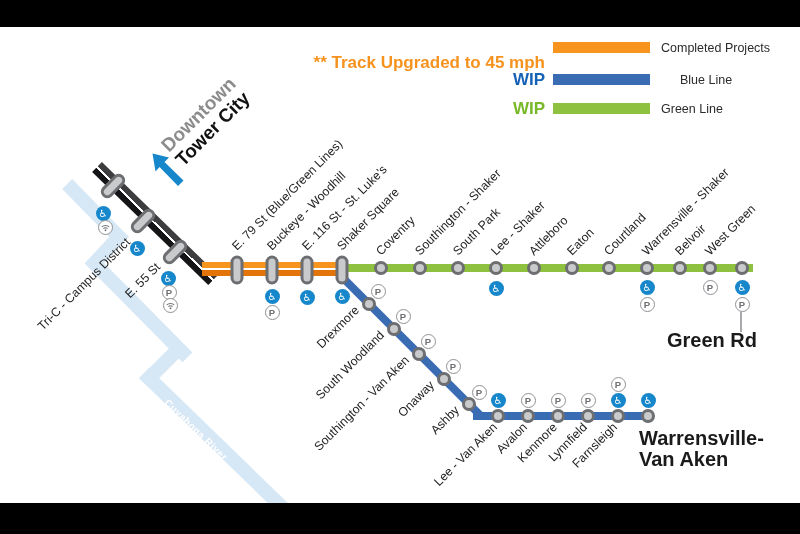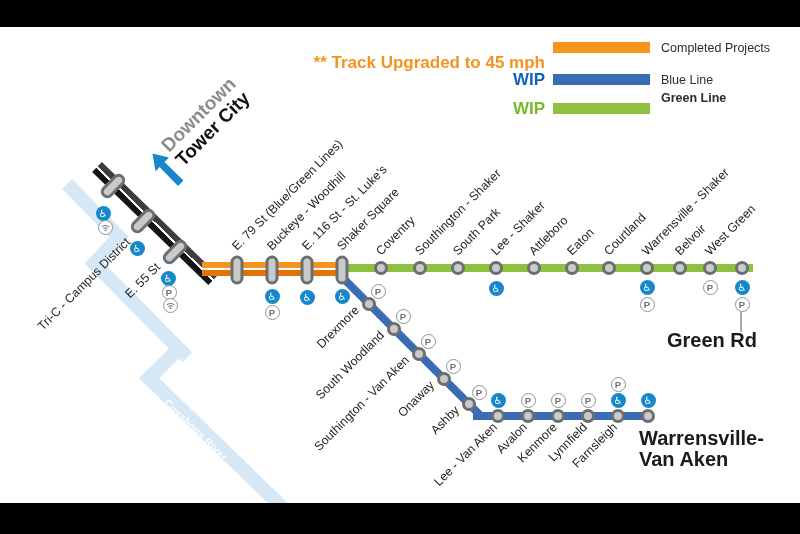--- a/index.html
+++ b/index.html
@@ -59,21 +59,21 @@
   .legend-note{position:absolute;left:260px;top:37px;width:285px;text-align:right;z-index:9;
         color:#F6921E;font-size:17px;font-weight:bold;margin-top:16px;}
   .wip{position:absolute;left:455px;width:90px;text-align:right;z-index:9;font-size:17px;font-weight:bold;}
   #wip-blue{top:70px;color:#1562B7;}
   #wip-green{top:99px;color:#78B829;}
   .lbar{position:absolute;left:553px;width:97px;height:11px;z-index:9;}
   #lbar-orange{top:42px;background:#F7941E;}
   #lbar-blue{top:74px;background:#3A6CB4;}
   #lbar-green{top:103px;background:#8DC13F;}
   .llabel{position:absolute;left:661px;z-index:9;font-size:12.5px;color:#2B2B2B;line-height:14px;}
-  #llabel-0{top:41px;} #llabel-1{top:73px;} #llabel-2{top:91px;font-weight:bold;}
+  #llabel-0{top:41px;} #llabel-1{top:73px;margin-left:19px;} #llabel-2{top:102px;}
 </style>
 </head>
 <body>
 
 <div id="page">
   <div id="canvas"></div>
 
   <div id="river-layer">
       <div class="river-seg" style="left: 54.9106px; top: 206px; width: 81.1789px; transform: rotate(45.6031deg);"></div>
       <div class="river-seg" style="left: 82.3082px; top: 243px; width: 49.3836px; transform: rotate(132.709deg);"></div>

